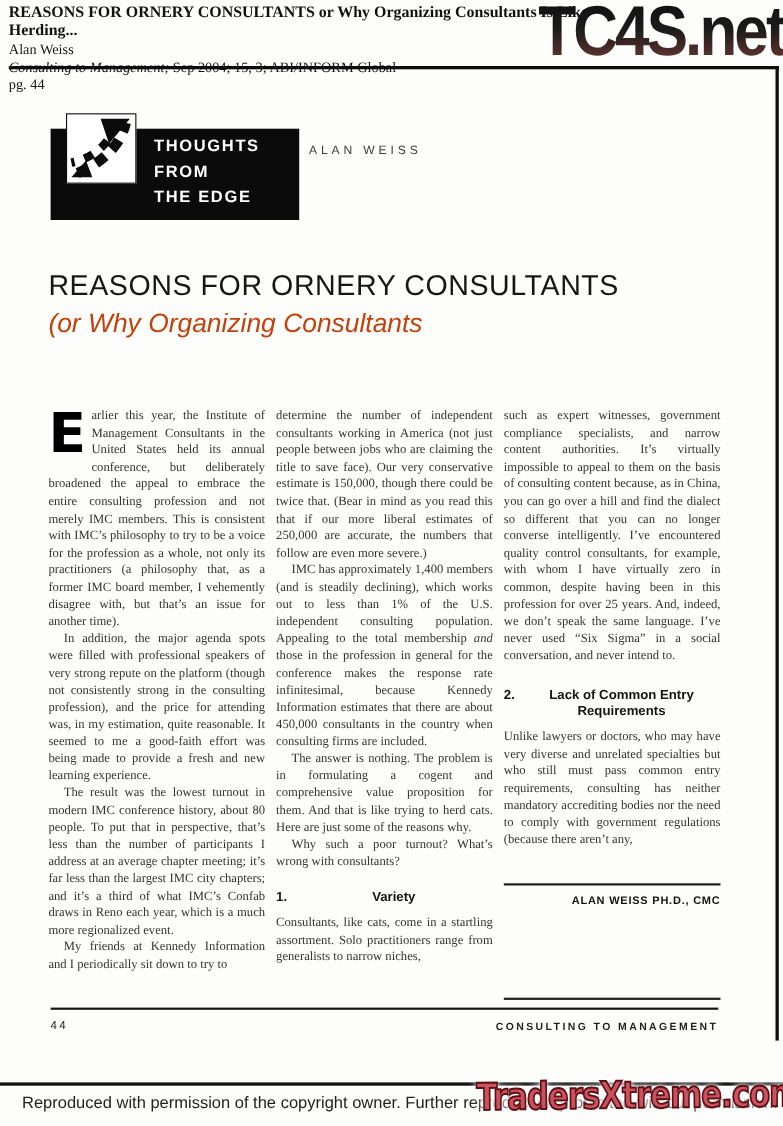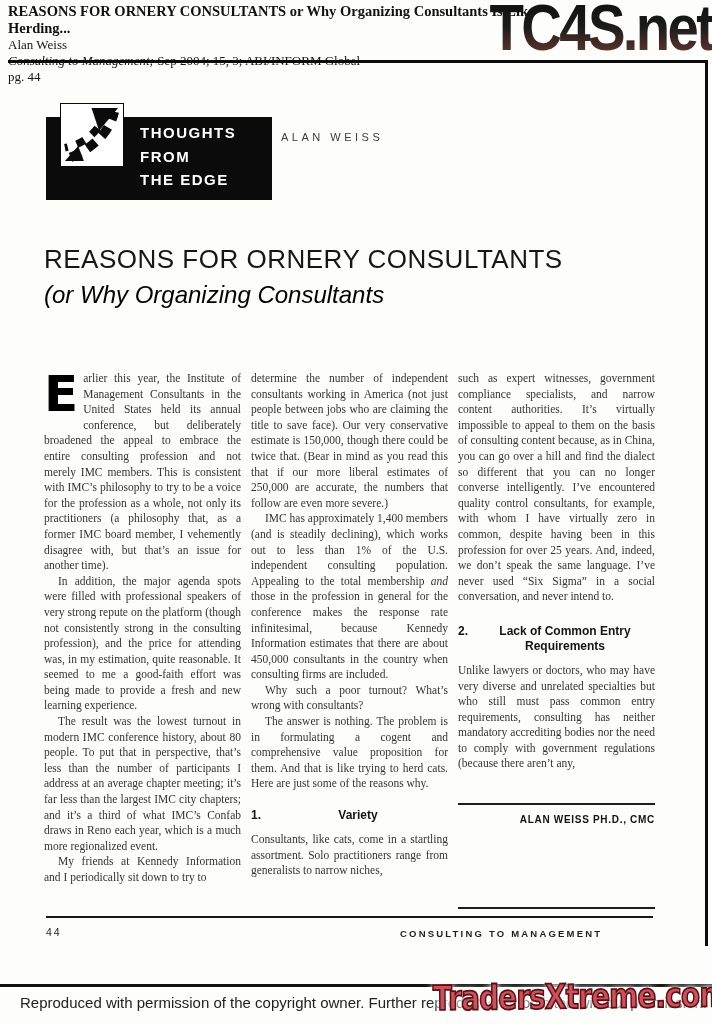--- a/index.html
+++ b/index.html
@@ -21,21 +21,21 @@
   .logo-square{position:absolute;left:60px;top:103px;width:64px;height:64px;background:#fff;
                border:1.5px solid #0b0b0b;box-sizing:border-box;padding:2px;}
   .mast-text{position:absolute;left:140px;top:121px;color:#fff;
              font:bold 15px/23.5px "Liberation Sans",sans-serif;letter-spacing:1.5px;}
   .byline{position:absolute;left:281px;top:131px;font:11px "Liberation Sans",sans-serif;
           letter-spacing:3.5px;color:#3c3c3c;}
 
   
   .art-title1{position:absolute;left:44px;top:244px;font:26px "Liberation Sans",sans-serif;
               letter-spacing:.5px;color:#161616;}
-  .art-title2{position:absolute;left:44px;top:281px;font:italic 24px "Liberation Sans",sans-serif;color:#000000;}
+  .art-title2{position:absolute;left:44px;top:281px;font:italic 24px "Liberation Sans",sans-serif;color:#c2410c;}
   .art-title3{position:absolute;left:44px;top:317px;font:italic 24px "Liberation Sans",sans-serif;color:#161616;}
 
   
   .col{position:absolute;top:371px;width:197px;height:545px;overflow:hidden;
        font:11.5px/15.6px "Liberation Serif",serif;text-align:justify;color:#343434;}
   .col1{left:44px;} .col2{left:251px;} .col3{left:458px;}
   .col p{margin:0;}
   .col p.ind{text-indent:14px;}
   .dropcap{float:left;font-family:"DejaVu Sans",sans-serif;font-weight:800;font-size:50px;
            line-height:40px;height:44px;margin:3px 5px 0 0;color:#000;}
@@ -48,21 +48,21 @@
   .bio{position:absolute;left:458px;top:803px;width:197px;height:106px;box-sizing:border-box;
        border-top:2px solid #1d1d1d;border-bottom:2px solid #1d1d1d;padding-top:9px;text-align:right;}
   .bio-name{font:bold 10px "Liberation Sans",sans-serif;letter-spacing:.7px;color:#111;margin-bottom:5px;}
   .bio-text{font:italic 10.5px/12.8px "Liberation Sans",sans-serif;color:#333;margin:0;}
   .bio-text .book{font-style:normal;}
 
   
   .foot-rule{position:absolute;left:46px;top:916px;width:607px;height:2px;background:#161616;}
   .foot-page{position:absolute;left:46px;top:926px;font:10.5px "Liberation Sans",sans-serif;
              letter-spacing:2px;color:#1f1f1f;}
-  .foot-journal{position:absolute;left:400px;top:928px;width:253px;text-align:left;
+  .foot-journal{position:absolute;left:400px;top:928px;width:253px;text-align:right;
                 font:bold 9.5px "Liberation Sans",sans-serif;letter-spacing:2.2px;color:#1f1f1f;}
 
   
   .perm-line{position:absolute;left:0;top:984px;width:712px;height:3px;background:#111;}
   .perm-text{position:absolute;left:20px;top:994px;font:15px "Liberation Sans",sans-serif;color:#222;white-space:nowrap;}
 
   
   .wm-top{position:absolute;right:0px;top:-10px;font:900 64px/76px "Liberation Sans",sans-serif;
           letter-spacing:-3px;transform:scaleX(.88);transform-origin:100% 0;
           background:linear-gradient(180deg,#0d0d0d 0%,#1b1b1b 48%,#54302c 78%,#8a4a42 100%);
@@ -113,22 +113,22 @@
   <div class="col col1">
     <p><span class="dropcap">E</span><span>arlier this year, the Institute of Management Consultants in the United States held its annual conference, but deliberately broadened the appeal to embrace the entire consulting profession and not merely IMC members. This is consistent with IMC’s philosophy to try to be a voice for the profession as a whole, not only its practitioners (a philosophy that, as a former IMC board member, I vehemently disagree with, but that’s an issue for another time).</span></p>
     <p class="ind">In addition, the major agenda spots were filled with professional speakers of very strong repute on the platform (though not consistently strong in the consulting profession), and the price for attending was, in my estimation, quite reasonable. It seemed to me a good-faith effort was being made to provide a fresh and new learning experience.</p>
     <p class="ind">The result was the lowest turnout in modern IMC conference history, about 80 people. To put that in perspective, that’s less than the number of participants I address at an average chapter meeting; it’s far less than the largest IMC city chapters; and it’s a third of what IMC’s Confab draws in Reno each year, which is a much more regionalized event.</p>
     <p class="ind">My friends at Kennedy Information and I periodically sit down to try to</p>
   </div>
 
   <div class="col col2">
     <p>determine the number of independent consultants working in America (not just people between jobs who are claiming the title to save face). Our very conservative estimate is 150,000, though there could be twice that. (Bear in mind as you read this that if our more liberal estimates of 250,000 are accurate, the numbers that follow are even more severe.)</p>
     <p class="ind"><span>IMC has approximately 1,400 members (and is steadily declining), which works out to less than 1% of the U.S. independent consulting population. Appealing to the total membership </span><i>and</i><span> those in the profession in general for the conference makes the response rate infinitesimal, because Kennedy Information estimates that there are about 450,000 consultants in the country when consulting firms are included.</span></p>
+    <p class="ind">The answer is nothing. The problem is in formulating a cogent and comprehensive value proposition for them. And that is like trying to herd cats. Here are just some of the reasons why.</p>
     <p class="ind">Why such a poor turnout? What’s wrong with consultants?</p>
-    <p class="ind">The answer is nothing. The problem is in formulating a cogent and comprehensive value proposition for them. And that is like trying to herd cats. Here are just some of the reasons why.</p>
     <div class="sec-h">
         <span class="num">1.</span>
         <span class="lbl">Variety</span>
       </div>
     <p>Consultants, like cats, come in a startling assortment. Solo practitioners range from generalists to narrow niches,</p>
   </div>
 
   <div class="col col3">
     <p>such as expert witnesses, government compliance specialists, and narrow content authorities. It’s virtually impossible to appeal to them on the basis of consulting content because, as in China, you can go over a hill and find the dialect so different that you can no longer converse intelligently. I’ve encountered quality control consultants, for example, with whom I have virtually zero in common, despite having been in this profession for over 25 years. And, indeed, we don’t speak the same language. I’ve never used “Six Sigma” in a social conversation, and never intend to.</p>
     <div class="sec-h" style="margin-top:19px">

